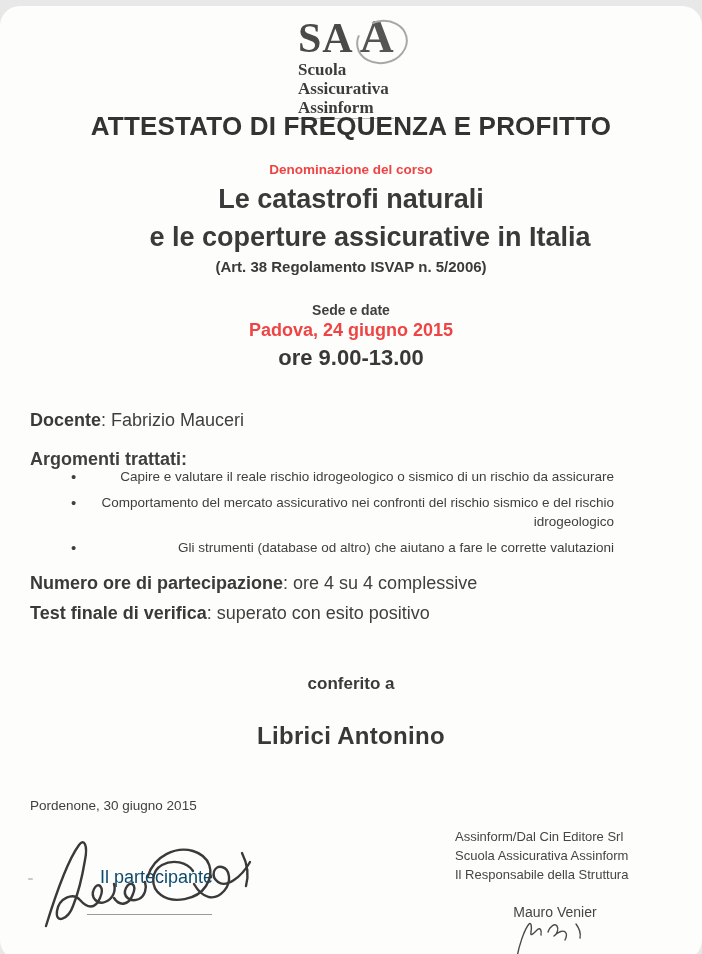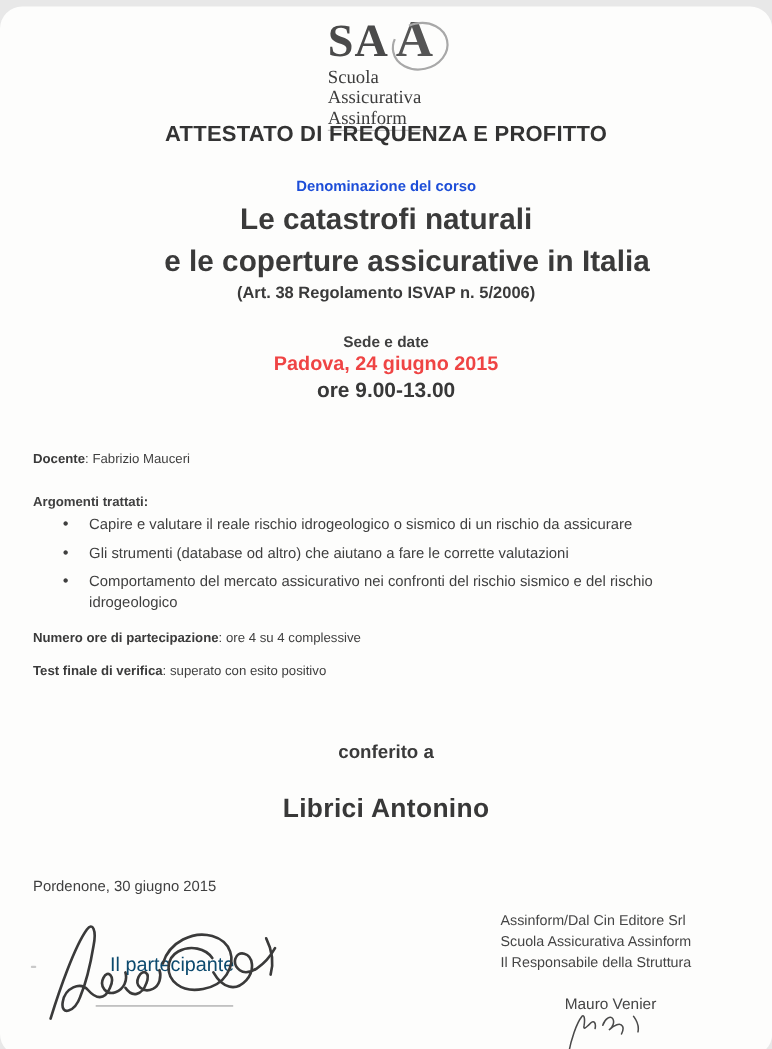--- a/index.html
+++ b/index.html
@@ -11,38 +11,38 @@
     font-family:"Liberation Sans",sans-serif;
     color:#3f3f3f;
     overflow:hidden;
     border-radius:20px;
   }
   
   .logo{position:absolute;top:10px;left:298px;}
   .saa-mark{font-family:"Liberation Serif",serif;font-weight:bold;font-size:42px;line-height:40px;color:#4a4a4a;letter-spacing:1px;white-space:nowrap;}
   .fancy-a{position:relative;display:inline-block;font-size:47px;margin-left:6px;color:#555;}
   .fancy-a svg{position:absolute;left:-6px;top:2px;overflow:visible;}
-  .logo-lines{font-family:"Liberation Serif",serif;font-weight:normal;font-size:17px;line-height:19px;color:#3c3c3c;margin-top:2px;}
+  .logo-lines{font-family:"Liberation Serif",serif;font-weight:bold;font-size:17px;line-height:19px;color:#3c3c3c;margin-top:2px;}
   .logo-underline{width:96px;height:1px;background:#b9b9b9;margin-top:1px;}
   
   .cline{position:absolute;left:0;right:0;text-align:center;}
-  .doc-title{top:105px;font-size:20px;font-weight:bold;color:#333;letter-spacing:.2px;}
-  .course-label{top:156px;font-size:13.5px;font-weight:bold;color:#1d4ed8;}
+  .doc-title{top:105px;font-size:26px;font-weight:bold;color:#333;letter-spacing:.2px;}
+  .course-label{top:156px;font-size:13.5px;font-weight:bold;color:#ef4444;}
   .course-1{top:178px;font-size:27px;font-weight:bold;color:#3a3a3a;}
   .course-2{top:216px;font-size:27px;font-weight:bold;color:#3a3a3a;padding-left:38px;}
   .regulation{top:252px;font-size:15px;font-weight:bold;color:#3a3a3a;}
   .session-label{top:296px;font-size:14px;font-weight:bold;}
   .session-date{top:314px;font-size:18px;font-weight:bold;color:#ef4444;}
-  .session-hours{top:339px;font-size:19px;font-weight:bold;color:#383838;}
+  .session-hours{top:339px;font-size:22px;font-weight:bold;color:#383838;}
   
-  .lline{position:absolute;left:30px;font-size:12px;}
+  .lline{position:absolute;left:30px;font-size:18px;}
   .teacher{top:404px;}
   .topics-label{top:443px;font-weight:bold;}
   .b{font-weight:bold;color:#3a3a3a;}
-  ul.topics{position:absolute;top:461px;left:55px;width:545px;margin:0;padding:0;list-style:none;}
+  ul.topics{position:absolute;top:461px;left:69px;width:545px;margin:0;padding:0;list-style:none;text-align:right;}
   ul.topics li{position:relative;padding-left:26px;font-size:13.5px;line-height:19px;margin-bottom:7px;color:#3f3f3f;}
   ul.topics li::before{content:"\2022";position:absolute;left:2px;top:0;font-size:15px;color:#3f3f3f;}
   .participation{top:567px;}
   .final-test{top:597px;}
   
   .conferred-label{top:668px;font-size:17px;font-weight:bold;color:#3a3a3a;}
   .recipient{top:716px;font-size:24px;font-weight:bold;color:#383838;letter-spacing:.3px;}
   .issue-date{top:792px;font-size:13.5px;}
   
   .sig-left{position:absolute;left:42px;top:830px;width:220px;height:95px;}
@@ -78,22 +78,22 @@
   <div class="cline regulation">(Art. 38 Regolamento ISVAP n. 5/2006)</div>
   <div class="cline session-label">Sede e date</div>
   <div class="cline session-date">Padova, 24 giugno 2015</div>
   <div class="cline session-hours">ore 9.00-13.00</div>
 
   <div class="lline teacher"><span class="b">Docente</span><span>: Fabrizio Mauceri</span></div>
 
   <div class="lline topics-label">Argomenti trattati:</div>
   <ul class="topics">
     <li>Capire e valutare il reale rischio idrogeologico o sismico di un rischio da assicurare</li>
+    <li>Comportamento del mercato assicurativo nei confronti del rischio sismico e del rischio idrogeologico</li>
     <li>Gli strumenti (database od altro) che aiutano a fare le corrette valutazioni</li>
-    <li>Comportamento del mercato assicurativo nei confronti del rischio sismico e del rischio idrogeologico</li>
   </ul>
 
   <div class="lline participation"><span class="b">Numero ore di partecipazione</span><span>: ore 4 su 4 complessive</span></div>
   <div class="lline final-test"><span class="b">Test finale di verifica</span><span>: superato con esito positivo</span></div>
 
   <div class="cline conferred-label">conferito a</div>
   <div class="cline recipient">Librici Antonino</div>
 
   <div class="lline issue-date">Pordenone, 30 giugno 2015</div>
 

